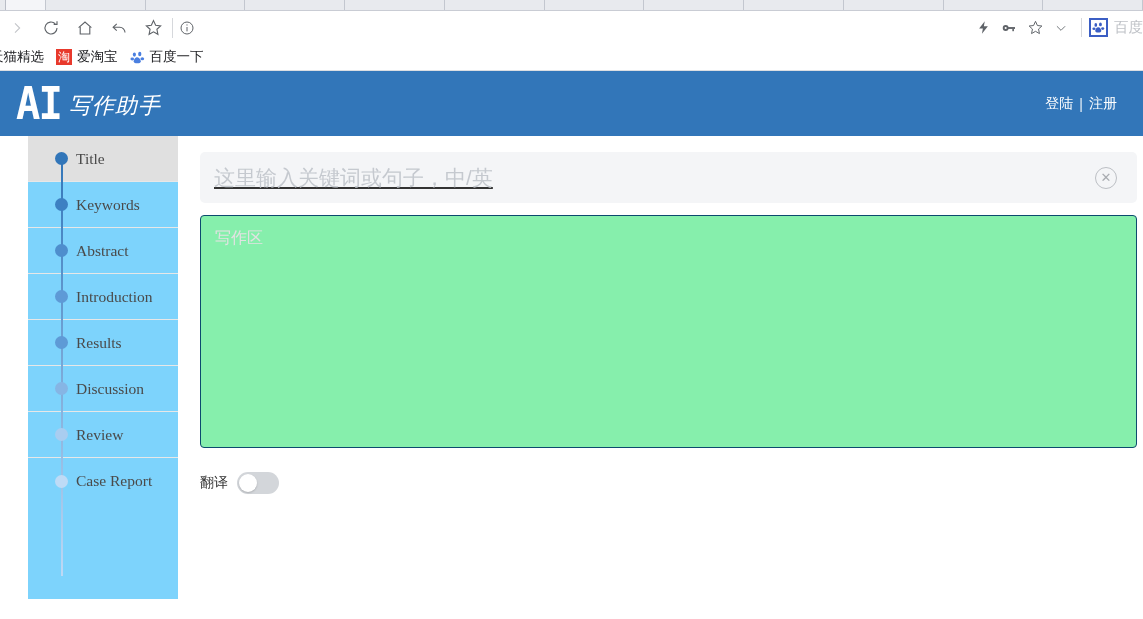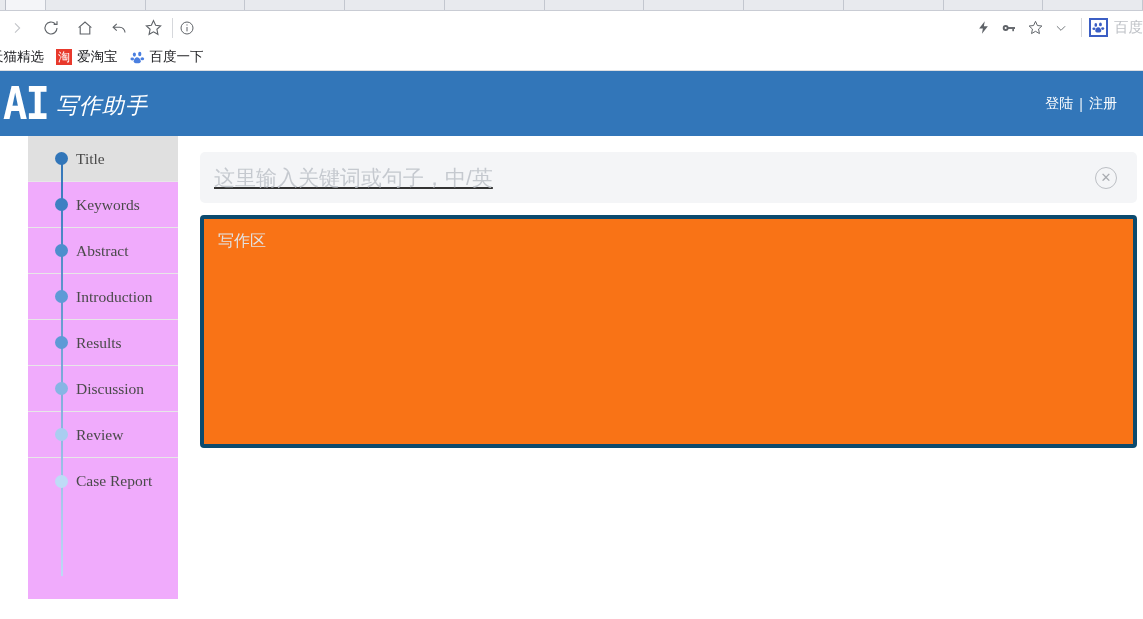--- a/index.html
+++ b/index.html
@@ -94,21 +94,21 @@
     font-size: 12px; line-height: 16px; text-align: center;
     font-family: "DejaVu Sans", sans-serif;
   }
   #bm-tmall { margin-left: -10px; }
 
   
   #app-header {
     height: 65px; width: 100%;
     background: #3276b9;
     display: flex; align-items: center; justify-content: space-between;
-    padding: 0 26px 0 3px;
+    padding: 0 26px 0 16px;
     position: relative;
   }
   #brand { display: flex; align-items: flex-end; padding-left: 0px; }
   #brand-ai {
     font-family: "DejaVu Sans Mono", monospace;
     font-weight: bold;
     font-size: 44px;
     line-height: 40px;
     color: #ffffff;
     letter-spacing: -2px;
@@ -123,21 +123,21 @@
   #auth-links { font-size: 14px; color: #ffffff; display: flex; align-items: center; }
   #auth-links .sep { margin: 0 6px; opacity: .9; }
   #auth-links span[data-name$="-link"] { cursor: pointer; }
 
   
   #app-body { display: flex; width: 1143px; height: 481px; background: #ffffff; }
 
   
   #sidebar {
     width: 150px; margin-left: 28px; margin-top: 0px;
-    background: #f0abfc;
+    background: #7dd3fc;
     height: 463px;
     position: relative;
     flex: 0 0 150px;
   }
   .side-item {
     height: 46px;
     display: flex; align-items: center;
     position: relative;
     border-bottom: 1px solid #e7e7e7;
     padding-left: 26px;
@@ -209,23 +209,23 @@
     font-size: 17px;
     letter-spacing: 5px;
     text-indent: 5px;
     cursor: pointer;
     font-family: "Liberation Sans", sans-serif;
   }
   #editor {
     margin-top: 12px;
     width: 937px;
     height: 233px;
-    border: 4px solid #0c4a6e;
+    border: 1px solid #0c4a6e;
     border-radius: 4px;
-    background: #f97316;
+    background: #86efac;
     resize: none;
     outline: none;
     padding: 12px 14px;
     font-size: 16px;
     color: #333;
     font-family: "Liberation Sans", sans-serif;
   }
   #editor::placeholder { color: #e2e2e2; }
 
   #translate-row {
@@ -429,15 +429,21 @@
 
   <div id="main" data-name="main-panel">
 
     <div id="search-row" data-name="search-bar">
       <input id="search-input" type="text" data-name="search-input" placeholder="这里输入关键词或句子，中/英" value="" style="">
       <span id="clear-icon" data-name="clear-circle-x-icon">✕</span>
     </div>
 
     <textarea id="editor" data-name="writing-area-textarea" placeholder="写作区" style=""></textarea>
 
+    <div id="translate-row" data-name="translate-control">
+      <span id="translate-label" data-name="translate-label">翻译</span>
+      <div id="translate-toggle" data-name="translate-toggle">
+        <span class="knob" data-name="toggle-knob"></span>
+      </div>
+    </div>
 
   </div>
 </div>
 
 </body></html>

